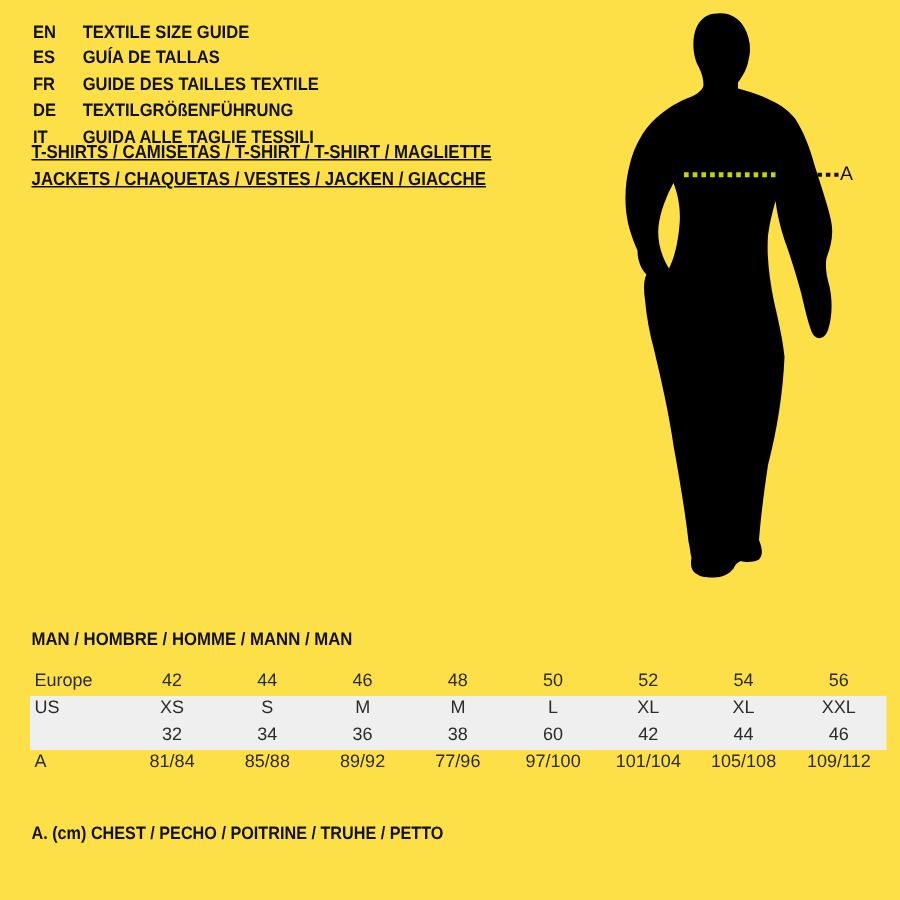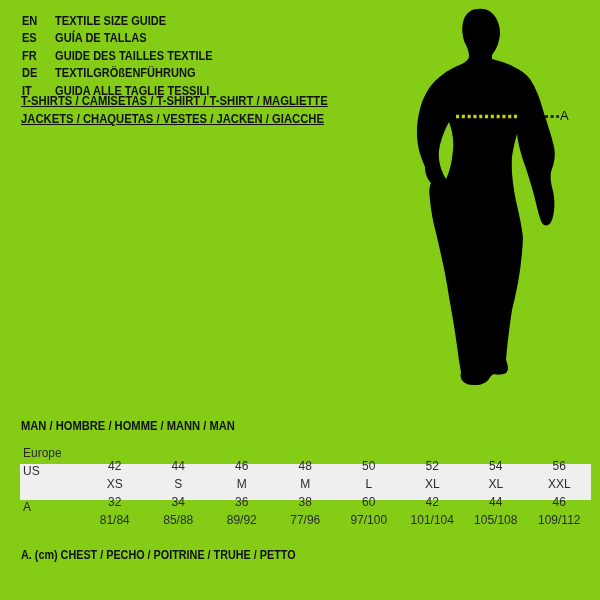--- a/index.html
+++ b/index.html
@@ -1,17 +1,17 @@
 <!DOCTYPE html>
 <html><head>
 <meta charset="utf-8">
 <style>
   html,body { margin:0; padding:0; }
   .canvas {
-    position:relative; width:600px; height:600px; background:#84cc16;
+    position:relative; width:600px; height:600px; background:#fde047;
     font-family:"Liberation Sans","DejaVu Sans",sans-serif; color:#111;
     overflow:hidden;
   }
   
   .lang-block { position:absolute; left:22px; top:13px; font-weight:bold; font-size:12px; }
   .lang-row { height:17.4px; line-height:17.4px; white-space:nowrap;
               transform:scaleX(.92); transform-origin:0 50%; }
   .lang-code { display:inline-block; width:36px; }
   
   .product-block { position:absolute; left:21px; top:92px; font-weight:bold; font-size:12.5px;text-decoration:underline; }
@@ -24,21 +24,21 @@
   
   .section-title { position:absolute; left:21px; top:419px; font-weight:bold; font-size:12px;
                    transform:scaleX(.93); transform-origin:0 0; white-space:nowrap; }
   
   .size-table { position:absolute; left:20px; top:446px; width:571px; font-size:12px; color:#2b2b2b; }
   .t-header { height:17px; line-height:17px; padding-left:3px; }
   .t-header .sqz { display:inline-block; transform:scaleX(.92); transform-origin:0 50%;
                    white-space:nowrap; font-size:12.5px; }
   .t-row { display:flex; height:18px; align-items:flex-start; }
   .t-label { width:60px; padding-left:3px; }
-  .t-cell { flex:1; text-align:center;margin-top:13px; }
+  .t-cell { flex:1; text-align:center; }
   
   .footnote { position:absolute; left:21px; top:548px; font-weight:bold; font-size:12px;
               transform:scaleX(.9); transform-origin:0 0; white-space:nowrap; }
 </style>
 </head>
 <body>
 
 <div class="canvas">
 
   <div class="lang-block">

